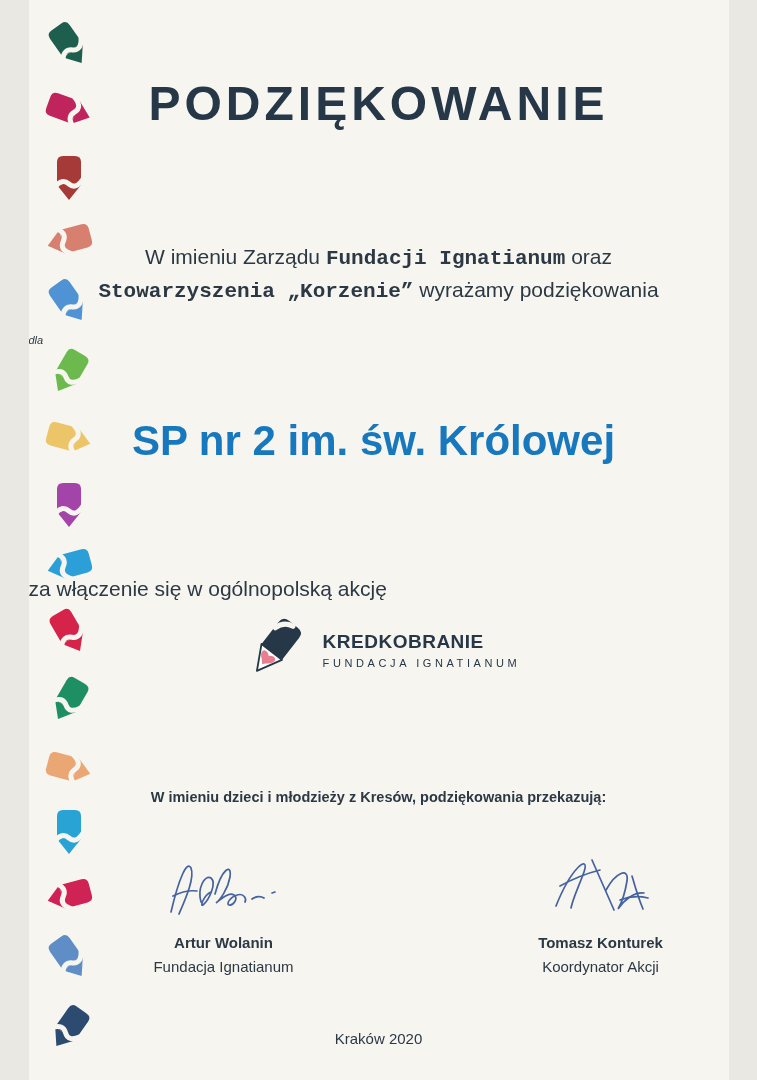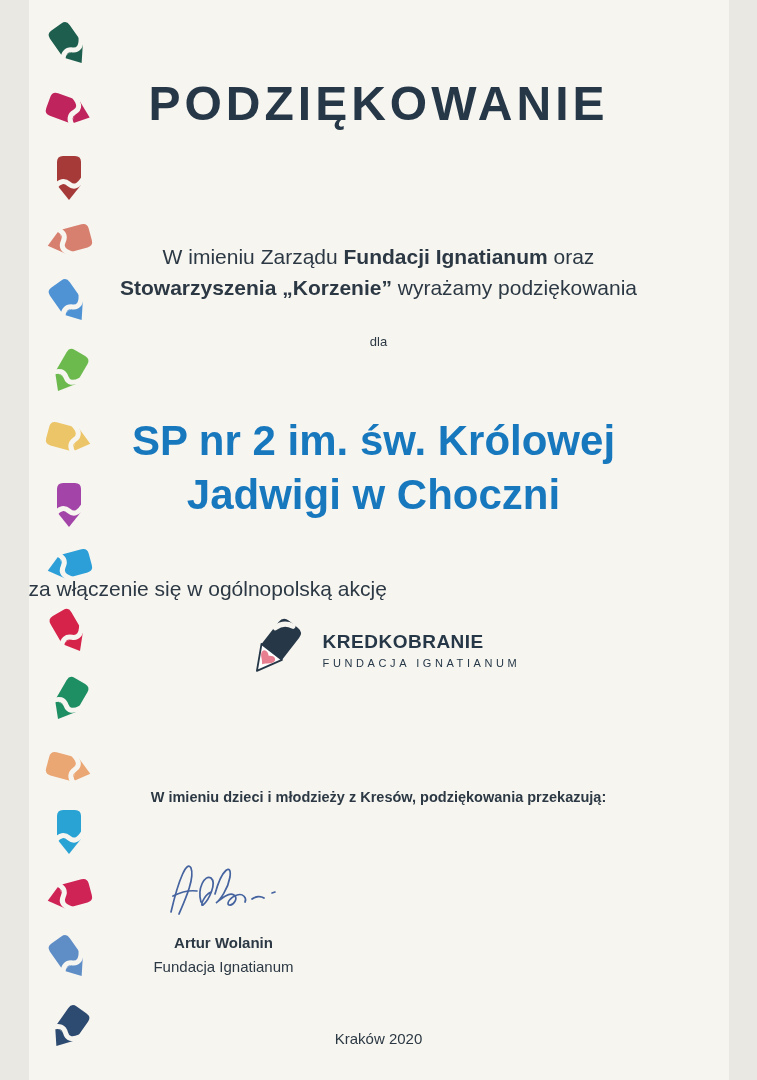--- a/index.html
+++ b/index.html
@@ -29,24 +29,24 @@
     font-size:48px;font-weight:700;letter-spacing:4px;
     color:var(--navy,#263848);
     margin:0;
   }
   .intro{
     position:absolute;top:241px;left:60px;right:60px;
     text-align:center;
     font-size:21px;line-height:31px;
     margin:0;
   }
-  .intro b{font-weight:700;}
+  .intro b{font-weight:700;font-family:Liberation Mono, monospace;}
   .dla{
     position:absolute;top:334px;left:0;right:0;
-    text-align:center;font-size:13px;
+    font-size:11px;font-style:italic;
   }
   .school{
     position:absolute;top:414px;left:20px;right:30px;
     text-align:center;
     font-size:42px;font-weight:700;line-height:54px;
     color:var(--accent_blue,#1878be);
   }
   .action-line{
     position:absolute;top:577px;left:0;right:0;
     text-align:left;font-size:21px;
@@ -249,21 +249,21 @@
      <path d="M3 32 Q10 23 17 29 Q24 35 31 24" stroke="#f7f5f0" stroke-width="5" fill="none" stroke-linecap="round"></path>
    </svg></div>
     </div>
 
   <h1 class="title">PODZIĘKOWANIE</h1>
 
   <p class="intro"><span>W imieniu Zarządu </span><b>Fundacji Ignatianum</b><span> oraz</span><br><b>Stowarzyszenia „Korzenie”</b><span> wyrażamy podziękowania</span></p>
 
   <div class="dla">dla</div>
 
-  <div class="school"><span>SP nr 2 im. św. Królowej</span><br><span>Jadwigi w Choczni</span></div>
+  <div class="school"><span>SP nr 2 im. św. Królowej</span><br></div>
 
   <div class="action-line">za włączenie się w ogólnopolską akcję</div>
 
   <div class="logo">
     <svg width="74" height="74" viewBox="0 0 80 80">
       <g transform="rotate(38 40 40)">
         <path d="M26 14 Q26 6 34 6 L46 6 Q54 6 54 14 L54 44 L26 44 Z" fill="#263848"></path>
         <path d="M27 21 Q30 10 41 8" stroke="#f7f5f0" stroke-width="5.5" fill="none" stroke-linecap="round"></path>
         <path d="M26 44 L40 70 L54 44 Z" fill="#ffffff" stroke="#263848" stroke-width="2" stroke-linejoin="round"></path>
         <path d="M40 61 C37 56 31.5 54.5 31.5 50 C31.5 46.3 36.3 45.4 40 49.4 C43.7 45.4 48.5 46.3 48.5 50 C48.5 54.5 43 56 40 61 Z" fill="#e87f90"></path>
@@ -288,18 +288,32 @@
           <path d="M56 46 C63 20 73 15 71 29 C69 41 61 52 57 55 C63 50 70 44 75 47 C80 50 74 58 70 57 C67 56 71 49 78 47 C84 45 88 50 86 54"></path>
           <path d="M93 51 C97 48 102 48 105 50"></path>
           <path d="M113 45 L116 44"></path>
         </svg>
       </div>
       <div class="sig-name">Artur Wolanin</div>
       <div class="sig-org">Fundacja Ignatianum</div>
     </div>
 
 
+    <div class="sig-block s3">
+      <div class="sig-art">
+        <svg class="sig" width="130" height="78" viewBox="0 0 130 78">
+          <path d="M20 58 C36 18 54 6 48 24 C43 38 37 50 35 60"></path>
+          <path d="M24 38 C42 28 56 24 64 22"></path>
+          <path d="M56 12 C64 30 72 48 78 62"></path>
+          <path d="M70 42 C80 24 93 19 91 33 C89 45 85 56 82 61 C88 52 98 44 108 45"></path>
+          <path d="M96 28 C100 42 104 54 107 61"></path>
+          <path d="M84 52 C94 48 104 48 112 50"></path>
+        </svg>
+      </div>
+      <div class="sig-name">Tomasz Konturek</div>
+      <div class="sig-org">Koordynator Akcji</div>
+    </div>
 
   </div>
 
   <div class="footer">Kraków 2020</div>
 
 </div>
 
 </body></html>

